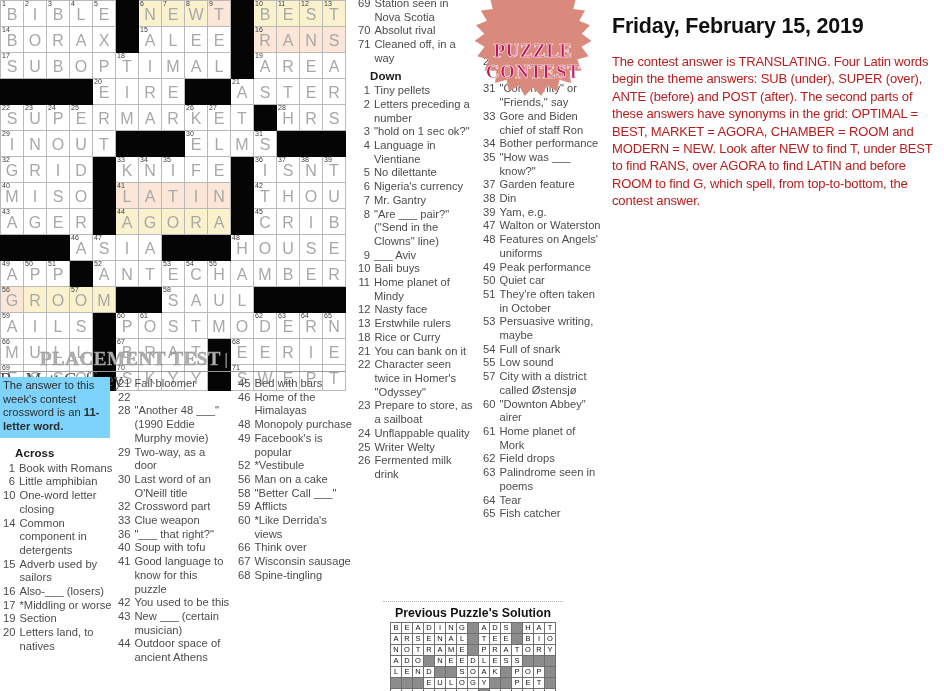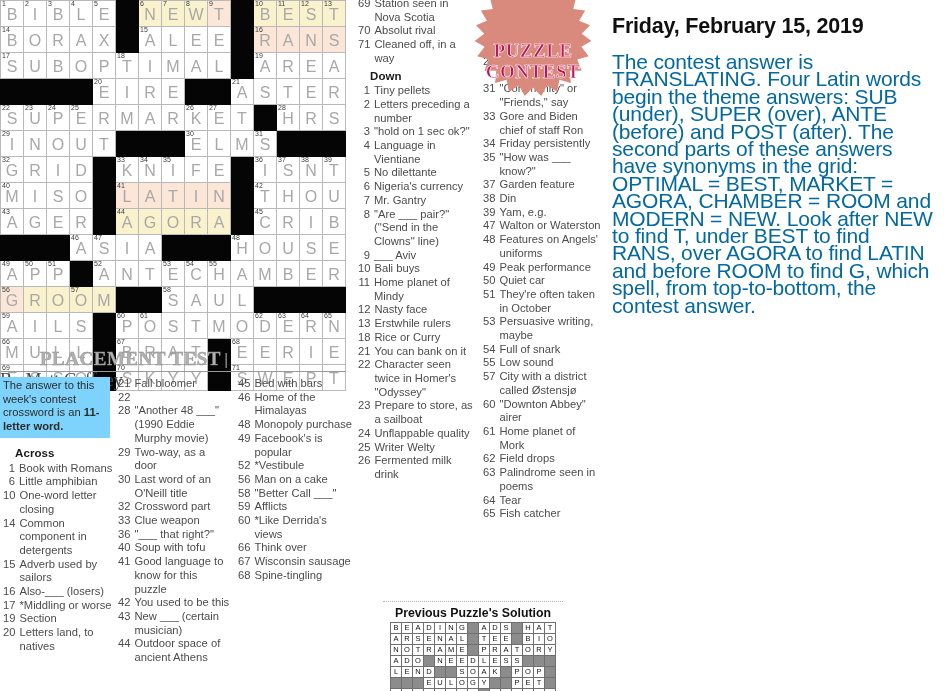--- a/index.html
+++ b/index.html
@@ -124,21 +124,21 @@
 
   
   #right-panel { position: absolute; left: 612px; top: 14px; width: 324px; }
   #date-title {
     font-family: "Liberation Sans", sans-serif;
     font-weight: bold; font-size: 21.5px; color: #101010;
     letter-spacing: -0.2px;
     margin-bottom: 14px;
   }
   #contest-text {
-    font-size: 21px; line-height: 17.4px; color: #0369a1;
+    font-size: 13px; line-height: 17.4px; color: #b91c1c;
     letter-spacing: -0.15px;
   }
 
   
   #prev-sol { position: absolute; left: 383px; top: 601px; width: 180px; }
   #prev-sol .hdr {
     text-align: center; font-weight: bold; font-size: 12.3px;
     color: #121212; margin-bottom: 2px;
     border-top: 1px dotted #b5b5b5; padding-top: 4px;
   }
@@ -1113,21 +1113,21 @@
       <div class="clue">
         <span class="n">31</span>
         <span class="t">"Community" or "Friends," say</span>
       </div>
       <div class="clue">
         <span class="n">33</span>
         <span class="t">Gore and Biden chief of staff Ron</span>
       </div>
       <div class="clue">
         <span class="n">34</span>
-        <span class="t">Friday persistently</span>
+        <span class="t">Bother performance</span>
       </div>
       <div class="clue">
         <span class="n">35</span>
         <span class="t">"How was ___ know?"</span>
       </div>
       <div class="clue">
         <span class="n">37</span>
         <span class="t">Garden feature</span>
       </div>
       <div class="clue">

